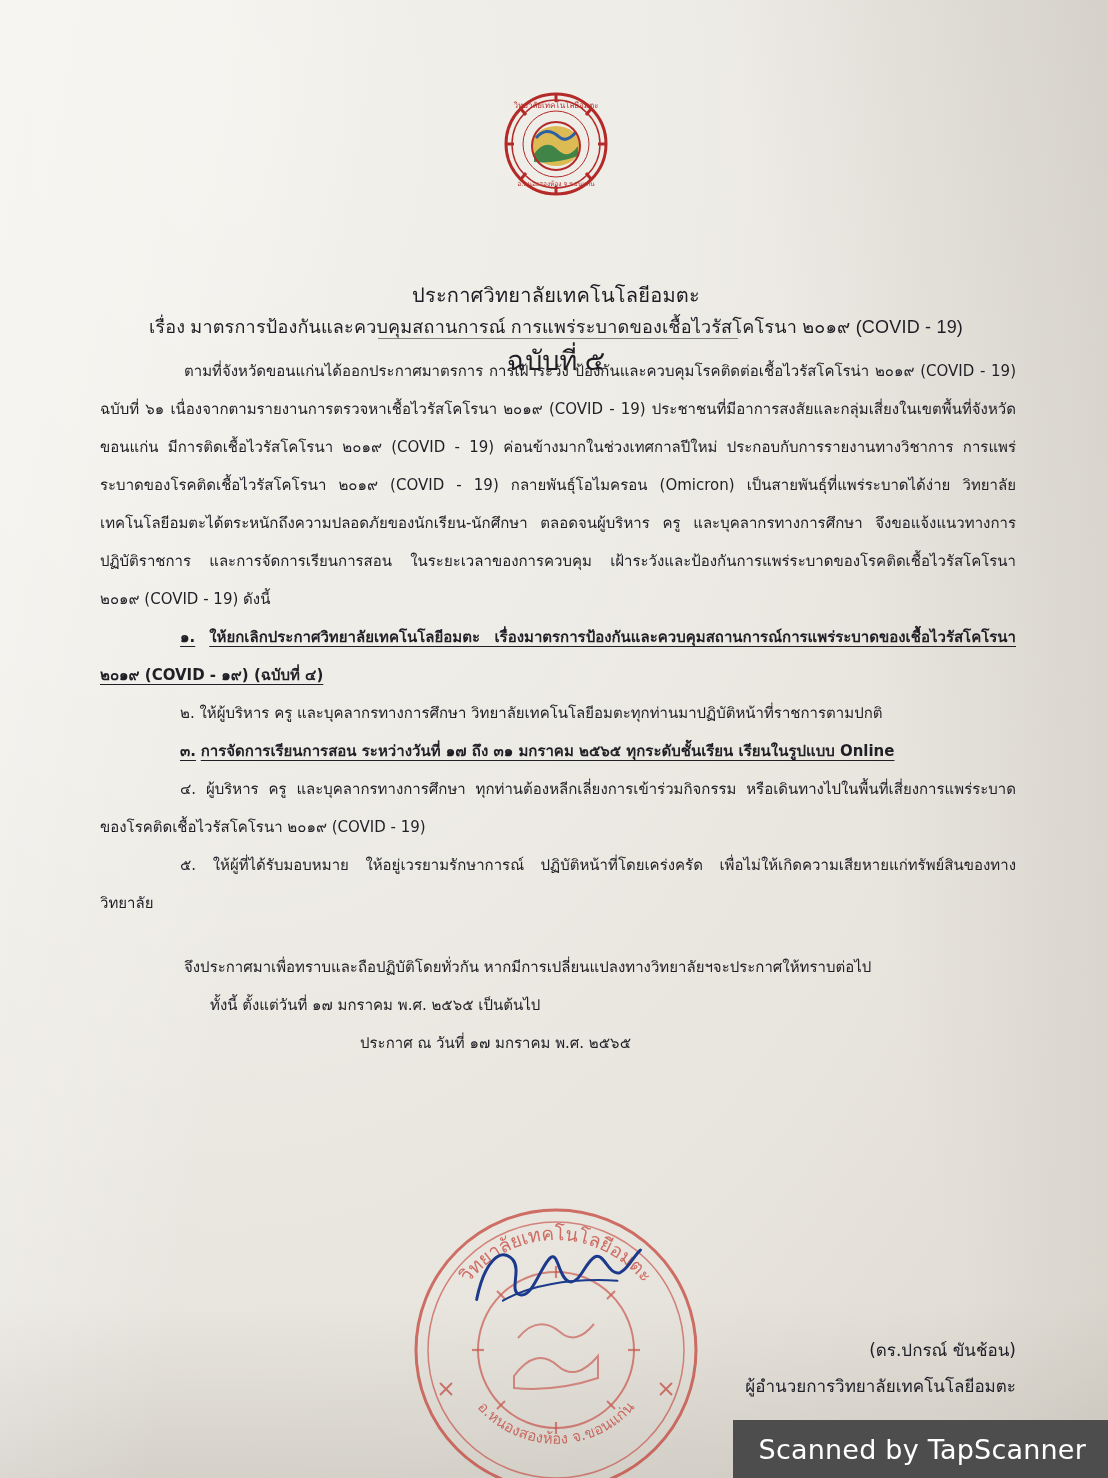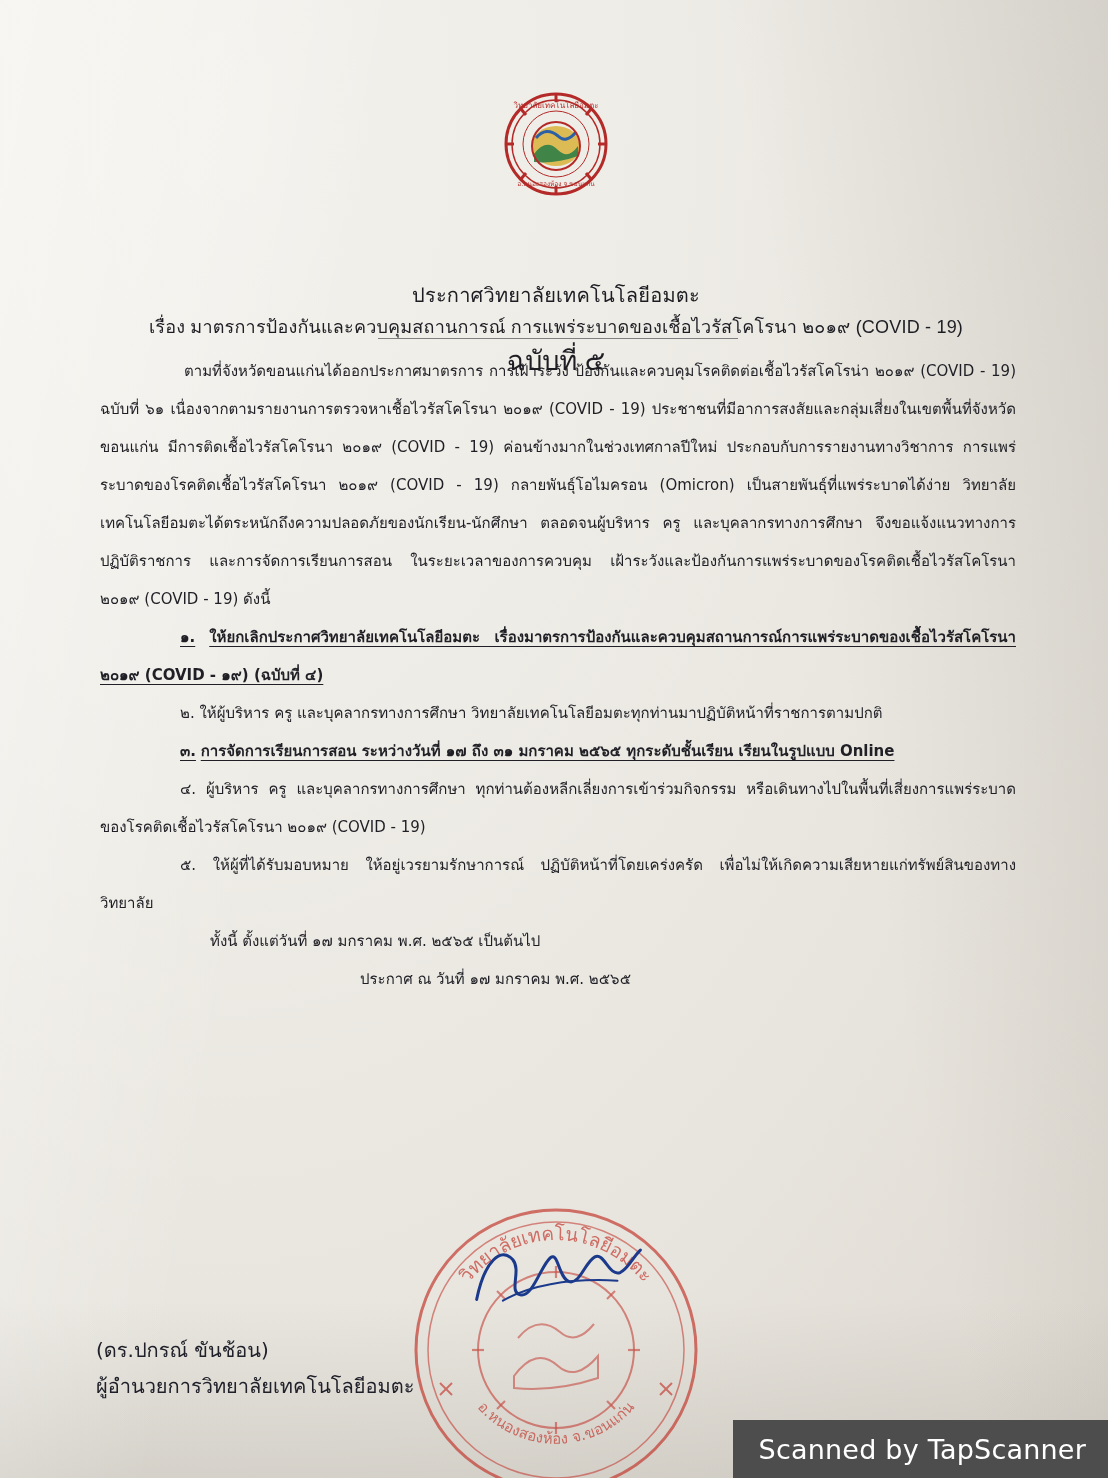--- a/index.html
+++ b/index.html
@@ -133,23 +133,23 @@
     transform: translateX(-50%) rotate(-6deg);
     width: 200px;
     height: 70px;
     pointer-events: none;
   }
   .sig-names {
     position: absolute;
     left: 0;
     top: 1272px;
     width: 920px;
-    text-align: left;
+    text-align: right;
     color: #20202a;
-    font-size: 20px;
+    font-size: 17px;
     line-height: 36px;
   }
 
   
   .watermark {
     position: absolute;
     right: 0;
     bottom: 0;
     height: 58px;
     padding: 0 22px 0 26px;
@@ -226,20 +226,21 @@
       <p class="para item">
         <span>๔.</span>
         <span>ผู้บริหาร  ครู  และบุคลากรทางการศึกษา  ทุกท่านต้องหลีกเลี่ยงการเข้าร่วมกิจกรรม  หรือเดินทางไปในพื้นที่เสี่ยงการแพร่ระบาดของโรคติดเชื้อไวรัสโคโรนา ๒๐๑๙ (COVID - 19)</span>
       </p>
 
       <p class="para item">
         <span>๕.</span>
         <span>ให้ผู้ที่ได้รับมอบหมาย ให้อยู่เวรยามรักษาการณ์ ปฏิบัติหน้าที่โดยเคร่งครัด เพื่อไม่ให้เกิดความเสียหายแก่ทรัพย์สินของทางวิทยาลัย</span>
       </p>
 
+      <p class="para indent" style="margin-top:26px;">จึงประกาศมาเพื่อทราบและถือปฏิบัติโดยทั่วกัน หากมีการเปลี่ยนแปลงทางวิทยาลัยฯจะประกาศให้ทราบต่อไป</p>
 
       <p class="para" style="text-indent:110px;">ทั้งนี้ ตั้งแต่วันที่  ๑๗  มกราคม พ.ศ. ๒๕๖๕ เป็นต้นไป</p>
 
       <p class="para" style="text-indent:260px;">ประกาศ ณ วันที่  ๑๗  มกราคม พ.ศ. ๒๕๖๕</p>
     </div>
 
     <div class="stamp">
       <svg viewBox="0 0 300 300" width="300" height="300" aria-hidden="true">
         <circle cx="150" cy="150" r="140" fill="none" stroke="#c2392f" stroke-width="3" opacity="0.85"></circle>
         <circle cx="150" cy="150" r="128" fill="none" stroke="#c2392f" stroke-width="1.5" opacity="0.7"></circle>

